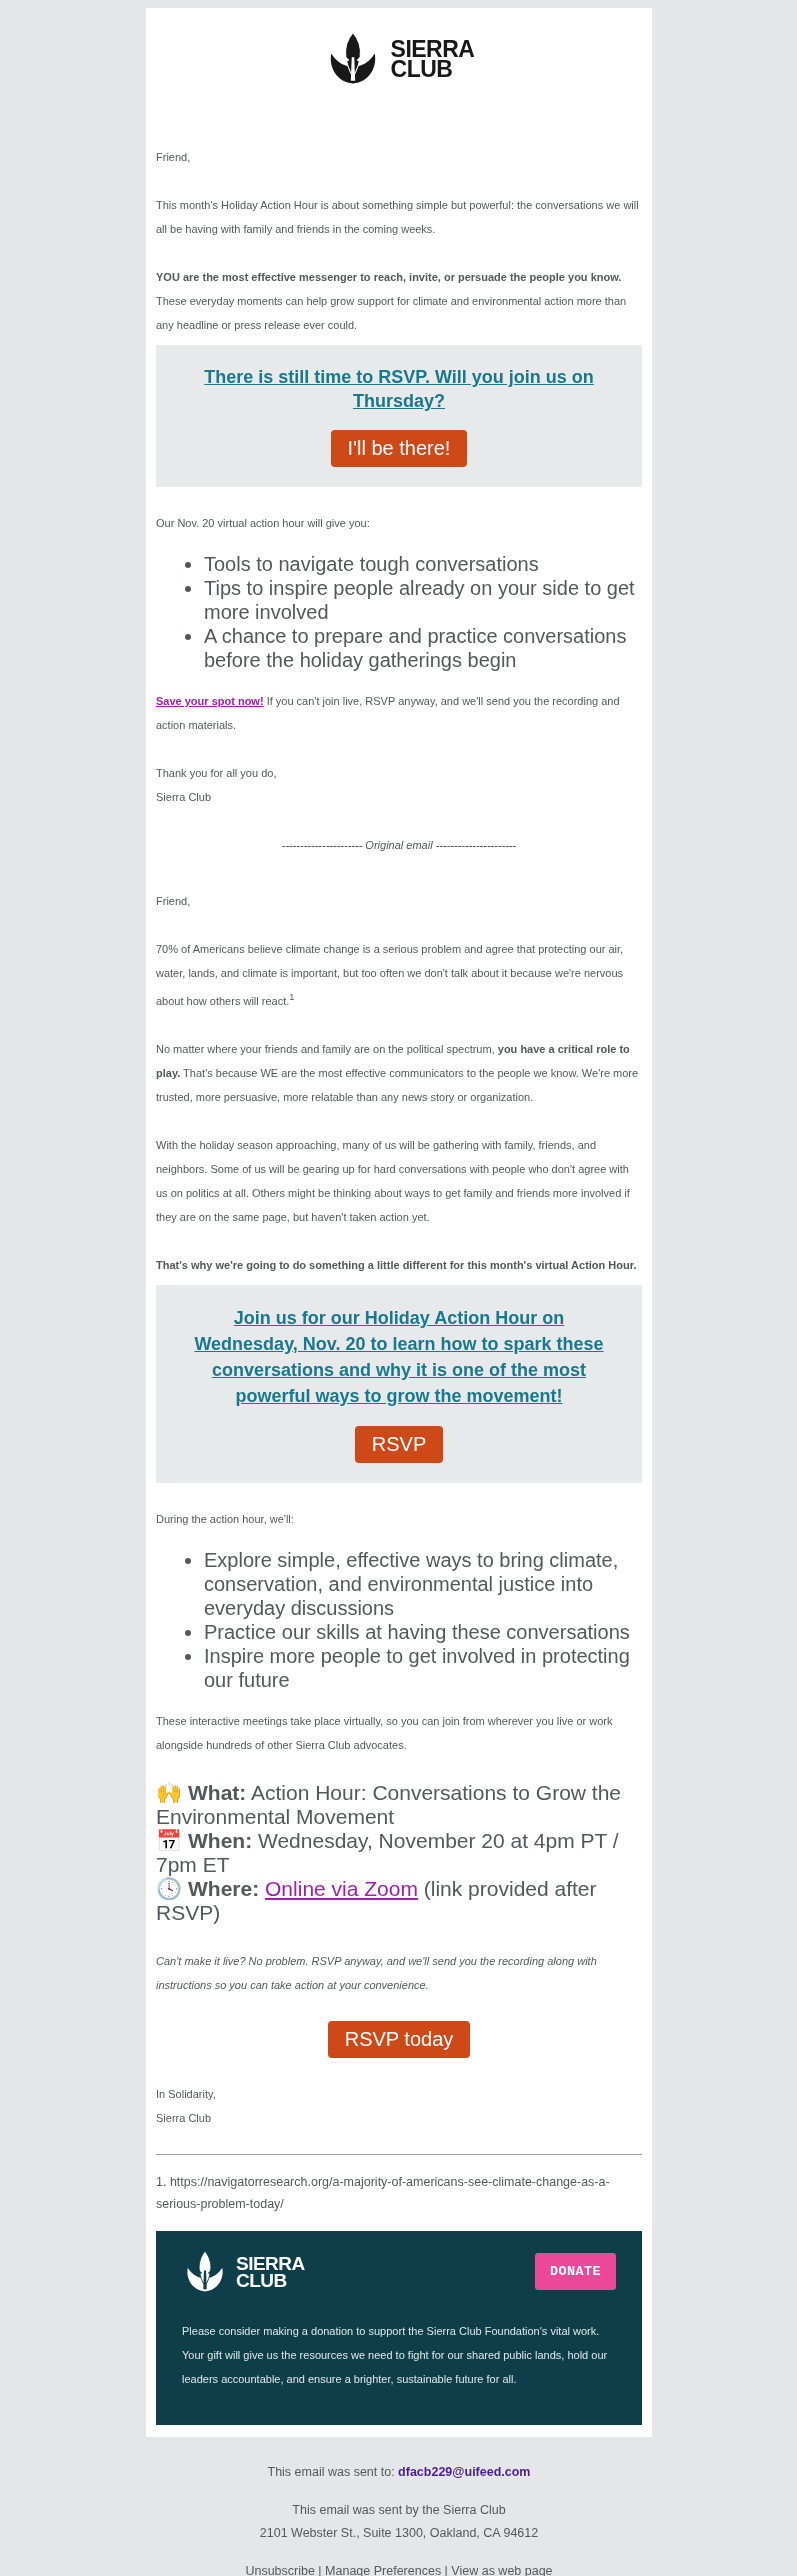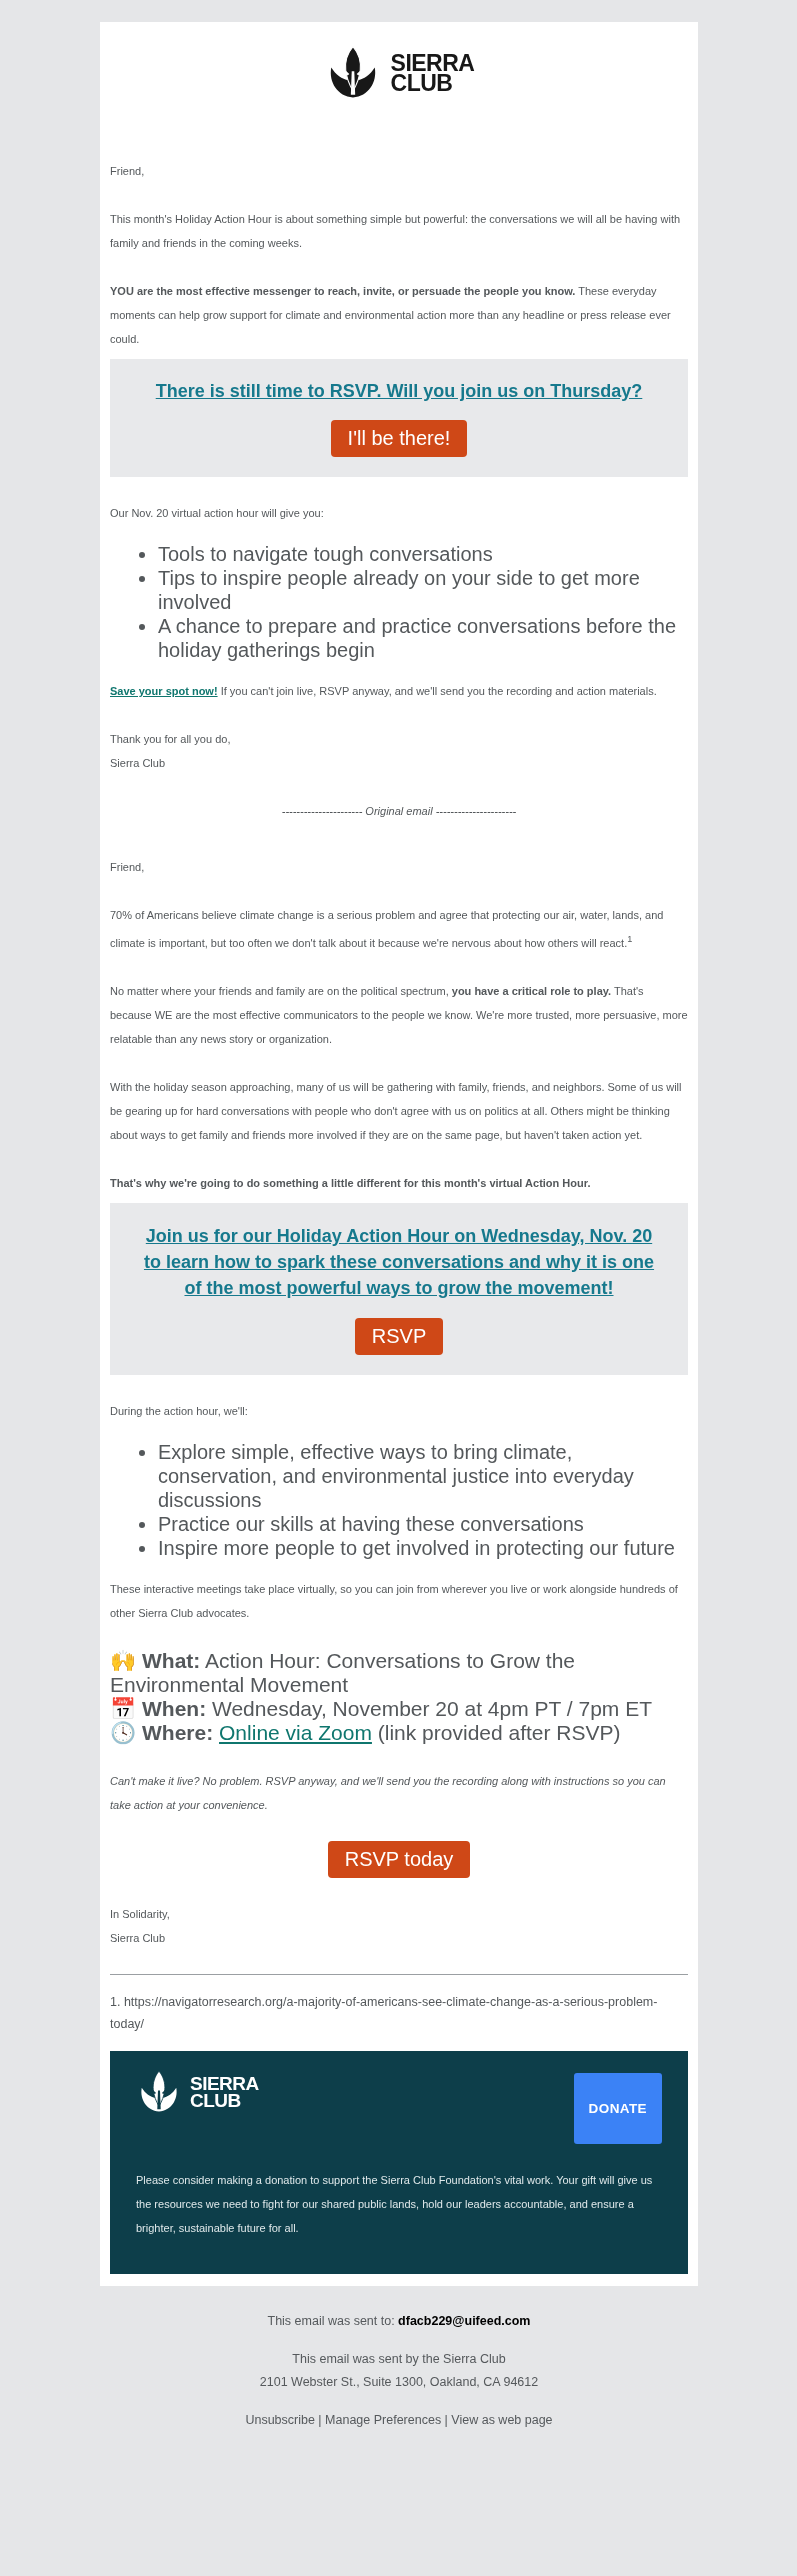--- a/index.html
+++ b/index.html
@@ -1,53 +1,53 @@
 <!DOCTYPE html>
 <html><head>
 <meta charset="utf-8">
 <style>
   html,body{margin:0;padding:0;}
   body{width:798px;background:#e5e6e8;font-family:"Liberation Sans",sans-serif;}
-  .card{width:598px;margin:22px auto 0;background:#fff;padding:16px 10px 12px;box-sizing:border-box;}
+  .card{width:506px;margin:8px auto 0;background:#fff;padding:16px 10px 12px;box-sizing:border-box;}
   .card p{margin:24px 0;font-size:11px;line-height:24px;color:#54585b;}
   b,strong,.bold{font-weight:bold;}
   
   .logo-row{display:flex;justify-content:center;align-items:center;gap:9px;margin:6px 0 57px;cursor:pointer;}
   .wordmark{font-weight:bold;font-size:23px;line-height:20px;letter-spacing:-0.5px;color:#181818;}
   .wordmark.light{color:#fff;font-size:19px;line-height:17px;}
   
   .gray-box{background:#e8e9eb;text-align:center;padding:20px 26px 14px;margin:8px 0 0;}
   .box-link{display:inline-block;color:#16798d;font-weight:bold;text-decoration:underline;font-size:18px;line-height:24px;cursor:pointer;}
   .gray-box.second .box-link{line-height:26px;}
   .btn{display:inline-block;background:#cf4817;color:#fff;font-size:20px;line-height:17px;padding:10px 17px;border:none;border-radius:4px;font-family:inherit;cursor:pointer;margin:17px 0 6px;}
   .tight{margin-bottom:0 !important;}
   ul.bullets{margin:17px 0 0;padding-left:48px;}
   ul.bullets li{font-size:20px;line-height:24px;color:#54585b;}
   .after-list{margin-top:17px !important;}
-  .inline-link{color:#0f766e;text-decoration:underline;cursor:pointer;}
+  .inline-link{color:#a21caf;text-decoration:underline;cursor:pointer;}
   .inline-link.bold{font-weight:bold;}
   .divider-line{text-align:center;font-style:italic;margin:16px 0 0 !important;}
   .mt32{margin-top:32px !important;}
   .details{margin:24px 0;}
   .details p{margin:0;font-size:21px;line-height:24px;}
   .italic-para{font-style:italic;}
   .btn-wrap{text-align:center;margin:16px 0 0;}
   .btn-wrap .btn{margin:0;}
   .closing{margin-top:36px !important;}
   hr.sep{border:none;border-top:1px solid #9b9fa2;margin:6px 0 0;}
   .footnote{font-size:12.5px !important;line-height:22px !important;margin:16px 0 0 !important;overflow-wrap:anywhere;}
   
   .donate-box{background:#0d3e4a;margin-top:16px;padding:18px 26px 24px;}
   .donate-head{display:flex;justify-content:space-between;align-items:flex-start;}
-  .donate-btn{background:#3b82f6;color:#fff;font-weight:bold;font-size:13.5px;letter-spacing:0.4px;padding:28px 15px;border:none;border-radius:3px;font-family:Liberation Sans, sans-serif;cursor:pointer;margin-top:4px;}
+  .donate-btn{background:#ec4899;color:#fff;font-weight:bold;font-size:13.5px;letter-spacing:0.4px;padding:11px 15px;border:none;border-radius:3px;font-family:Liberation Mono, monospace;cursor:pointer;margin-top:4px;}
   .donate-text{color:#dfe8ea !important;font-size:15.5px;line-height:26px;margin:24px 0 10px !important;}
   
   .footer{text-align:center;padding:26px 0 14px;}
   .footer p{margin:0;font-size:12.5px;line-height:18px;color:#55595c;}
-  .footer .email{font-weight:bold;color:#000000;}
+  .footer .email{font-weight:bold;color:#4c1d95;}
   .footer .sent-by{margin-top:20px;}
   .footer .address{margin-top:5px;}
   .footer .links{margin-top:20px;}
   .footer .flink{cursor:pointer;}
 </style>
 </head>
 <body>
 
 <div>
   <div class="card">

